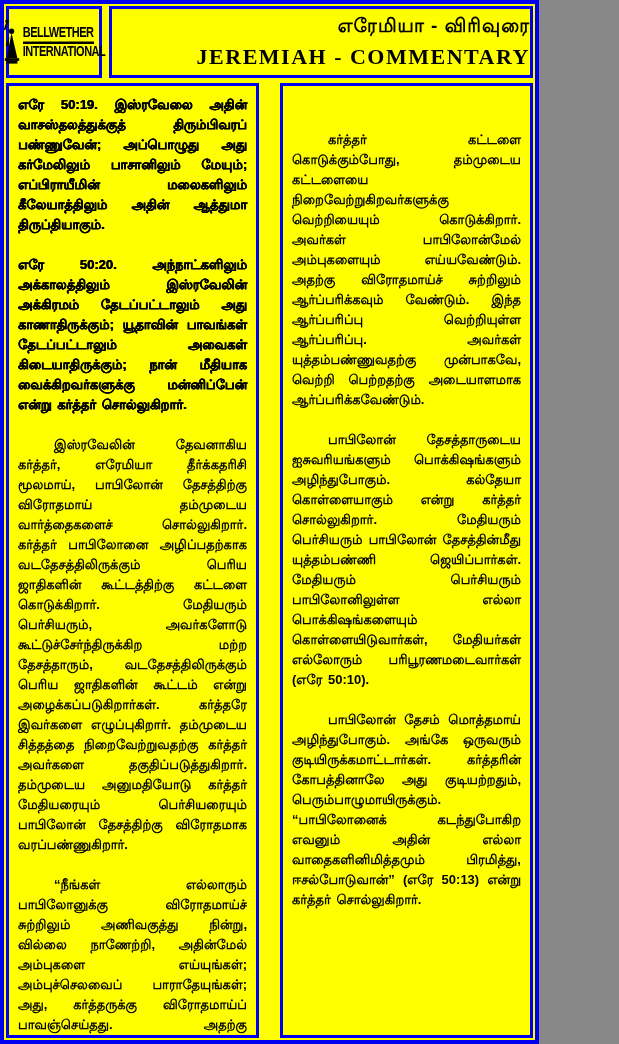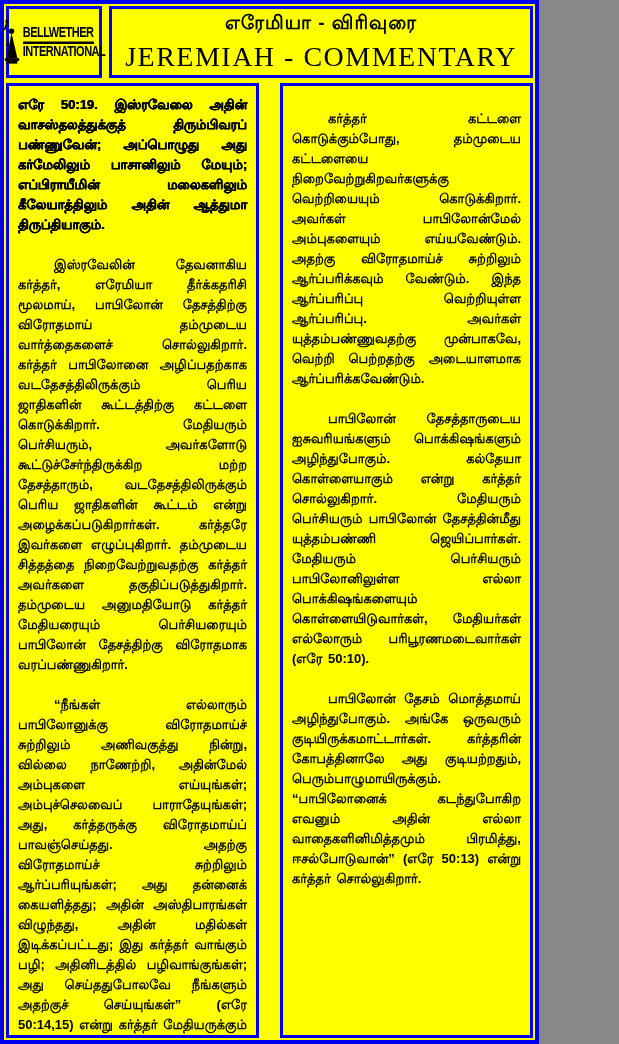--- a/index.html
+++ b/index.html
@@ -19,34 +19,34 @@
   .logo-inner{display:flex;align-items:center;gap:2px;}
   .statue{width:18px;height:52px;flex:0 0 18px;}
   .logo-text{display:flex;flex-direction:column;align-items:flex-start;}
   .logo-line{
     font-size:11px;font-weight:bold;letter-spacing:-0.5px;line-height:13px;
     transform:scaleY(1.25);transform-origin:left center;white-space:nowrap;
   }
   .logo-line.underlined{border-bottom:2px solid #000;padding-bottom:1px;margin-bottom:3px;}
   .title-box{
     flex:1;border:3px solid #0000EE;box-sizing:border-box;
-    display:flex;flex-direction:column;align-items:center;justify-content:center;
+    display:flex;flex-direction:column;align-items:flex-end;justify-content:center;
   }
   .title-tamil{font-size:19px;font-weight:bold;letter-spacing:1px;}
   .title-english{
-    font-family:"Liberation Serif",serif;font-size:28px;font-weight:400;
+    font-family:"Liberation Serif",serif;font-size:22px;font-weight:700;
     letter-spacing:1.5px;margin-top:5px;white-space:nowrap;
   }
   
   .body-row{display:flex;gap:21px;flex:1;min-height:0;}
   .column{
     flex:1;border:3px solid #0000EE;background:#FFFF00;box-sizing:border-box;
     padding:9px 9px 6px 9px;overflow:hidden;
   }
-  .column.right{padding-top:23px;}
+  .column.right{padding-top:44px;}
   .para{
     margin:0 0 20px 0;font-size:13px;line-height:20px;font-weight:bold;
     text-align:justify;word-spacing:2px;
   }
   .para.verse{text-shadow:0.5px 0 0 #000, 0 0.3px 0 #000;} 
   .para.indent{text-indent:36px;}
 </style>
 </head>
 <body>
 
@@ -81,20 +81,21 @@
       <div class="title-english">JEREMIAH -  COMMENTARY</div>
     </div>
 
 
   </div>
 
   <div class="body-row">
 
     <div class="column left">
       <p class="para verse">எரே 50:19. இஸ்ரவேலை அதின் வாசஸ்தலத்துக்குத் திரும்பிவரப் பண்ணுவேன்; அப்பொழுது அது கர்மேலிலும் பாசானிலும் மேயும்; எப்பிராயீமின் மலைகளிலும் கீலேயாத்திலும் அதின் ஆத்துமா திருப்தியாகும்.</p>
+      <p class="para verse">எரே 50:20. அந்நாட்களிலும் அக்காலத்திலும் இஸ்ரவேலின் அக்கிரமம் தேடப்பட்டாலும் அது காணாதிருக்கும்; யூதாவின் பாவங்கள் தேடப்பட்டாலும் அவைகள் கிடையாதிருக்கும்; நான் மீதியாக வைக்கிறவர்களுக்கு மன்னிப்பேன் என்று கர்த்தர் சொல்லுகிறார்.</p>
       <p class="para indent">இஸ்ரவேலின் தேவனாகிய கர்த்தர், எரேமியா தீர்க்கதரிசி மூலமாய், பாபிலோன் தேசத்திற்கு விரோதமாய் தம்முடைய வார்த்தைகளைச் சொல்லுகிறார். கர்த்தர் பாபிலோனை அழிப்பதற்காக வடதேசத்திலிருக்கும் பெரிய ஜாதிகளின் கூட்டத்திற்கு கட்டளை கொடுக்கிறார். மேதியரும் பெர்சியரும், அவர்களோடு கூட்டுச்சேர்ந்திருக்கிற மற்ற தேசத்தாரும், வடதேசத்திலிருக்கும் பெரிய ஜாதிகளின் கூட்டம் என்று அழைக்கப்படுகிறார்கள். கர்த்தரே இவர்களை எழுப்புகிறார். தம்முடைய சித்தத்தை நிறைவேற்றுவதற்கு கர்த்தர் அவர்களை தகுதிப்படுத்துகிறார். தம்முடைய அனுமதியோடு கர்த்தர் மேதியரையும் பெர்சியரையும் பாபிலோன் தேசத்திற்கு விரோதமாக வரப்பண்ணுகிறார்.</p>
       <p class="para indent">“நீங்கள் எல்லாரும் பாபிலோனுக்கு விரோதமாய்ச் சுற்றிலும் அணிவகுத்து நின்று, வில்லை நாணேற்றி, அதின்மேல் அம்புகளை எய்யுங்கள்; அம்புச்செலவைப் பாராதேயுங்கள்; அது, கர்த்தருக்கு விரோதமாய்ப் பாவஞ்செய்தது. அதற்கு விரோதமாய்ச் சுற்றிலும் ஆர்ப்பரியுங்கள்; அது தன்னைக் கையளித்தது; அதின் அஸ்திபாரங்கள் விழுந்தது, அதின் மதில்கள் இடிக்கப்பட்டது; இது கர்த்தர் வாங்கும் பழி; அதினிடத்தில் பழிவாங்குங்கள்; அது செய்ததுபோலவே நீங்களும் அதற்குச் செய்யுங்கள்” (எரே 50:14,15) என்று கர்த்தர் மேதியருக்கும் பெர்சியருக்கும் கட்டளை கொடுக்கிறார்.</p>
     </div>
 
     <div class="column right">
       <p class="para indent">கர்த்தர் கட்டளை கொடுக்கும்போது, தம்முடைய கட்டளையை நிறைவேற்றுகிறவர்களுக்கு வெற்றியையும் கொடுக்கிறார். அவர்கள் பாபிலோன்மேல் அம்புகளையும் எய்யவேண்டும். அதற்கு விரோதமாய்ச் சுற்றிலும் ஆர்ப்பரிக்கவும் வேண்டும். இந்த ஆர்ப்பரிப்பு வெற்றியுள்ள ஆர்ப்பரிப்பு. அவர்கள் யுத்தம்பண்ணுவதற்கு முன்பாகவே, வெற்றி பெற்றதற்கு அடையாளமாக ஆர்ப்பரிக்கவேண்டும்.</p>
       <p class="para indent">பாபிலோன் தேசத்தாருடைய ஐசுவரியங்களும் பொக்கிஷங்களும் அழிந்துபோகும். கல்தேயா கொள்ளையாகும் என்று கர்த்தர் சொல்லுகிறார். மேதியரும் பெர்சியரும் பாபிலோன் தேசத்தின்மீது யுத்தம்பண்ணி ஜெயிப்பார்கள். மேதியரும் பெர்சியரும் பாபிலோனிலுள்ள எல்லா பொக்கிஷங்களையும் கொள்ளையிடுவார்கள், மேதியர்கள் எல்லோரும் பரிபூரணமடைவார்கள் (எரே 50:10).</p>
       <p class="para indent">பாபிலோன் தேசம் மொத்தமாய் அழிந்துபோகும். அங்கே ஒருவரும் குடியிருக்கமாட்டார்கள். கர்த்தரின் கோபத்தினாலே அது குடியற்றதும், பெரும்பாழுமாயிருக்கும். “பாபிலோனைக் கடந்துபோகிற எவனும் அதின் எல்லா வாதைகளினிமித்தமும் பிரமித்து, ஈசல்போடுவான்” (எரே 50:13) என்று கர்த்தர் சொல்லுகிறார்.</p>
     </div>
 

